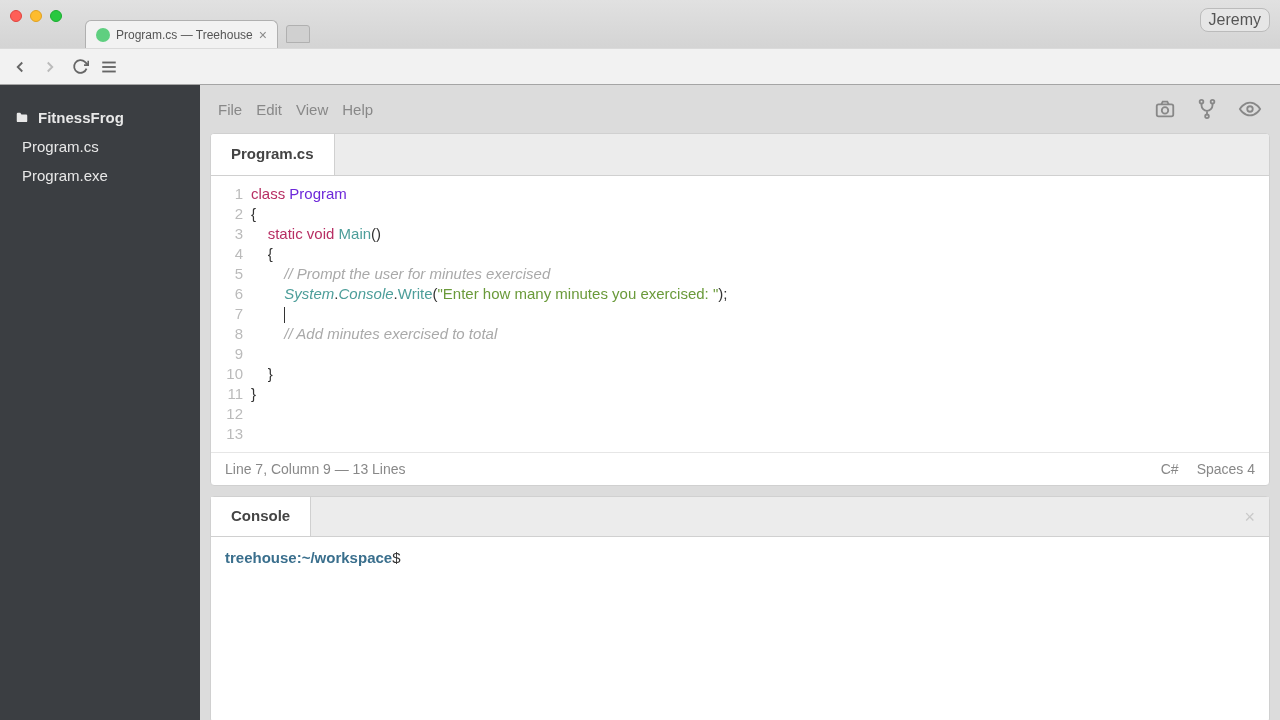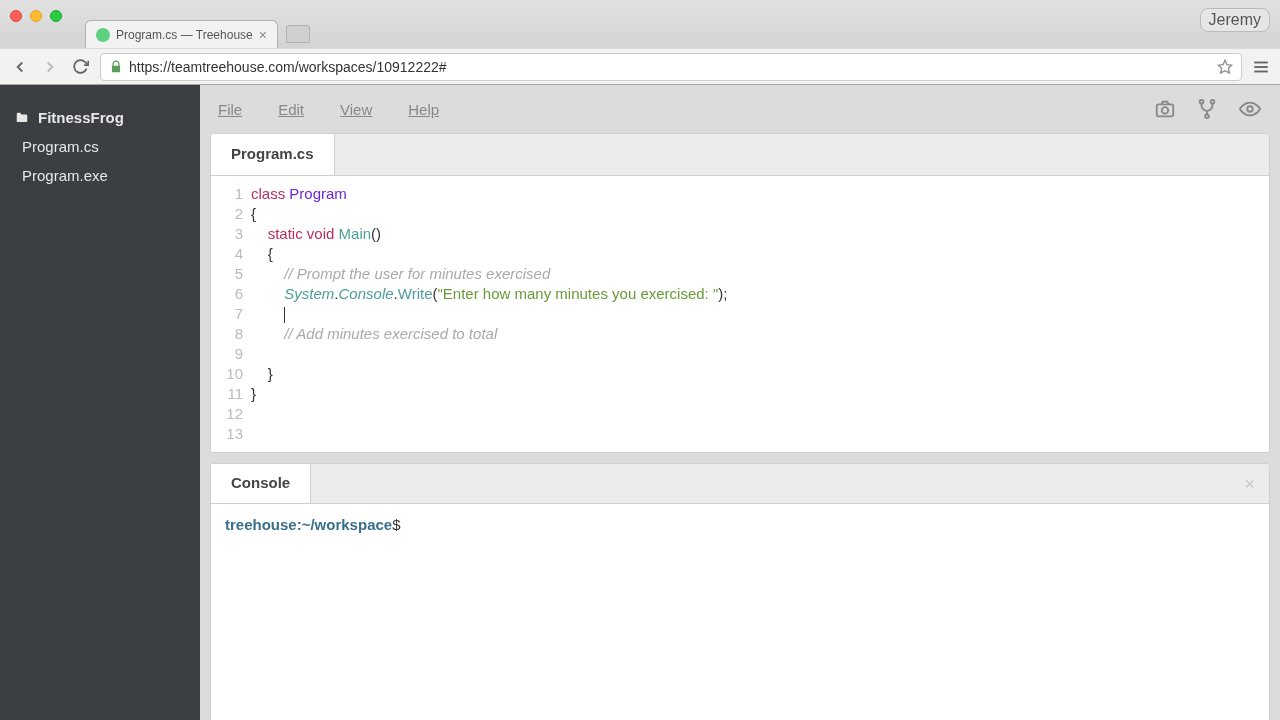--- a/index.html
+++ b/index.html
@@ -30,21 +30,21 @@
 
 .app { display: flex; height: calc(100% - 72px); }
 .sidebar { width: 200px; background: #3b3e42; color: #e8e8e8; padding-top: 18px; }
 .tree-item { padding: 6px 14px 6px 22px; font-size: 15px; display: flex; align-items: center; gap: 8px; }
 .tree-root { font-weight: 600; padding-left: 14px; }
 .folder-icon svg, .tree-item svg { flex-shrink: 0; }
 
 .workspace { flex: 1; display: flex; flex-direction: column; background: #dcdcdc; padding: 10px; gap: 10px; }
 
 .topbar { display: flex; align-items: center; height: 28px; padding: 0 8px; }
-.menu-items { display: flex; gap: 36px; font-size: 15px; color: #888; text-decoration: underline; }
+.menu-items { display: flex; gap: 14px; font-size: 15px; color: #888; }
 .menu-items span { cursor: pointer; }
 .top-icons { margin-left: auto; display: flex; gap: 20px; color: #888; }
 
 .editor-panel { background: #fff; border: 1px solid #d0d0d0; border-radius: 4px; display: flex; flex-direction: column; overflow: hidden; }
 .editor-tabs { display: flex; background:#ececec; border-bottom: 1px solid #d0d0d0; height: 42px; }
 .editor-tab { background: #fff; padding: 11px 20px; font-size: 15px; font-weight: 600; color: #444; border-right: 1px solid #d0d0d0; }
 .code-area { display: flex; font-family: "Menlo", "Consolas", monospace; font-size: 15px; line-height: 20px; padding: 8px 0; background: #fff; }
 .gutter { width: 40px; text-align: right; color: #bbb; padding-right: 8px; user-select: none; }
 .gutter div { height: 20px; }
 .code { flex: 1; }
@@ -99,33 +99,20 @@
     <div class="nav-btn dim">
       <svg width="18" height="18" viewBox="0 0 24 24" fill="none" stroke="currentColor" stroke-width="2.5">
           <path d="M9 6l6 6-6 6"></path>
         </svg>
     </div>
     <div class="nav-btn">
       <svg width="17" height="17" viewBox="0 0 24 24" fill="none" stroke="currentColor" stroke-width="2.5">
           <path d="M23 4v6h-6"></path>
           <path d="M20.49 15a9 9 0 1 1-2.12-9.36L23 10"></path>
         </svg>
-    </div>
-    <div class="url-bar">
-      <span class="lock">
-        <svg width="14" height="14" viewBox="0 0 24 24" fill="currentColor">
-            <path d="M6 10V7a6 6 0 1112 0v3h1v11H5V10h1zm2 0h8V7a4 4 0 10-8 0v3z"></path>
-          </svg>
-      </span>
-      <span class="url-text">https://teamtreehouse.com/workspaces/10912222#</span>
-      <span class="star">
-        <svg width="16" height="16" viewBox="0 0 24 24" fill="none" stroke="currentColor" stroke-width="2">
-            <polygon points="12 2 15 8.5 22 9.3 17 14 18.5 21 12 17.5 5.5 21 7 14 2 9.3 9 8.5 12 2"></polygon>
-          </svg>
-      </span>
     </div>
     <div class="menu-btn">
       <svg width="18" height="18" viewBox="0 0 24 24" fill="none" stroke="currentColor" stroke-width="2.5">
           <line x1="3" y1="6" x2="21" y2="6"></line>
           <line x1="3" y1="12" x2="21" y2="12"></line>
           <line x1="3" y1="18" x2="21" y2="18"></line>
         </svg>
     </div>
   </div>
 </div>
@@ -206,20 +193,27 @@
           <div class="line"><span class="pn">    {</span></div>
           <div class="line"><span class="cmt">        // Prompt the user for minutes exercised</span></div>
           <div class="line"><span class="pn">        </span><span class="obj">System</span><span class="pn">.</span><span class="obj">Console</span><span class="pn">.</span><span class="fn">Write</span><span class="pn">(</span><span class="str">"Enter how many minutes you exercised: "</span><span class="pn">);</span></div>
           <div class="line"><span class="pn">        </span><span class="cursor"></span></div>
           <div class="line"><span class="cmt">        // Add minutes exercised to total</span></div>
           <div class="line"><span class="pn"></span></div>
           <div class="line"><span class="pn">    }</span></div>
           <div class="line"><span class="pn">}</span></div>
         </div>
       </div>
+      <div class="statusbar">
+        <span>Line 7, Column 9 — 13 Lines</span>
+        <div class="right">
+          <span>C#</span>
+          <span>Spaces  4</span>
+        </div>
+      </div>
     </div>
 
     <div class="console-panel">
       <div class="console-tabs">
         <div class="console-tab">Console</div>
         <div class="console-close">×</div>
       </div>
       <div class="console-body">
         <span class="prompt-host">treehouse:</span><span class="prompt-path">~/workspace</span><span class="prompt-dollar">$</span>
       </div>

